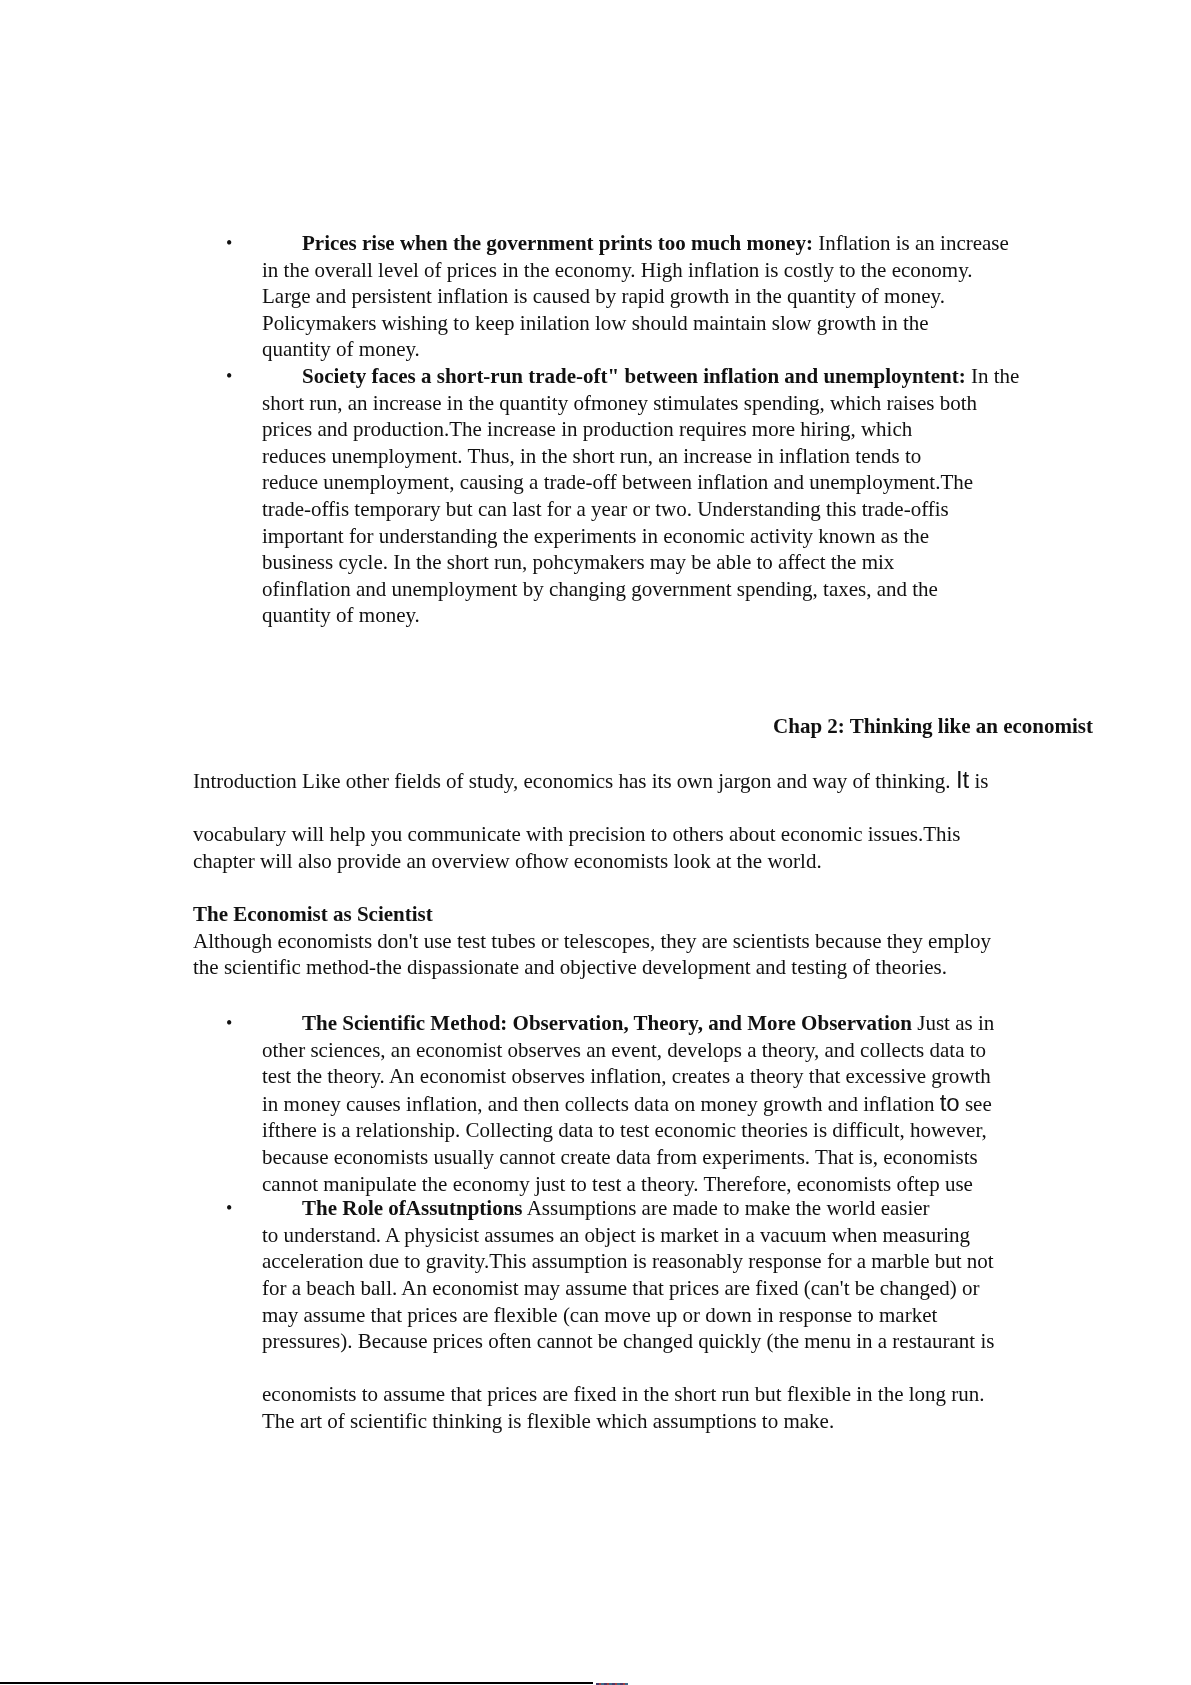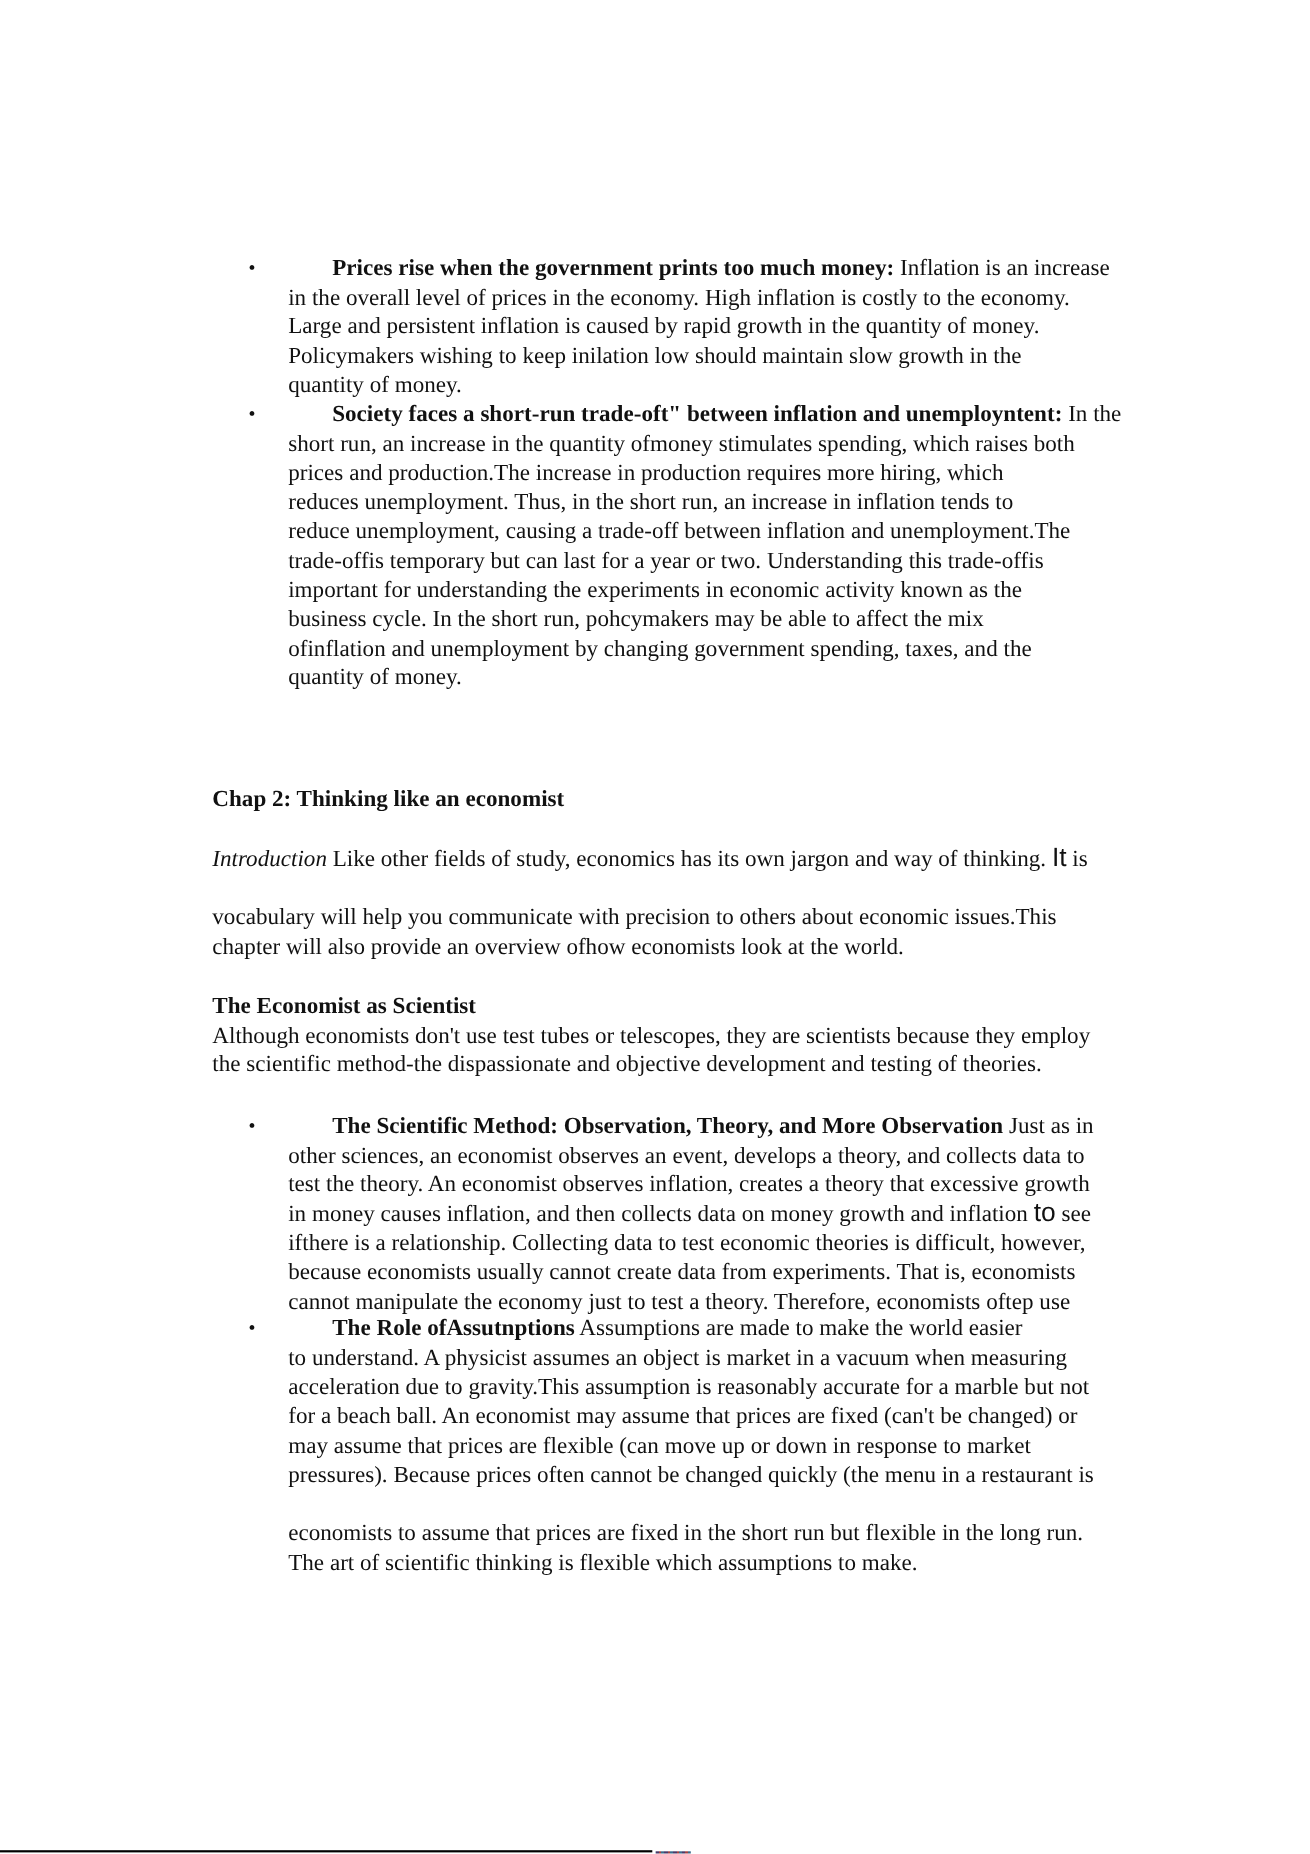--- a/index.html
+++ b/index.html
@@ -37,29 +37,29 @@
     margin: 0;
     padding: 0;
   }
   .bullet-dot {
     position: absolute;
     left: -36px;
     top: 0;
     font-size: 18px;
   }
   .b { font-weight: bold; margin-left: 40px; }
-  .i { font-style: italic; }
+  .i { }
   .sans { font-family: "Liberation Sans", "DejaVu Sans", sans-serif; font-size: 24px; }
   .block {
     position: absolute;
     left: 193px;
     width: 900px;
     margin: 0;
   }
-  .heading { font-weight: bold; }
+  .heading { font-weight: bold; text-align: right; }
   .footer-rule {
     position: absolute;
     left: 0;
     top: 1682px;
     width: 593px;
     height: 2px;
     background: #000000;
   }
   .footer-mark {
     position: absolute;
@@ -122,21 +122,21 @@
       <span>test the theory. An economist observes inflation, creates a theory that excessive growth</span><br>
       <span>in money causes inflation, and then collects data on money growth and inflation </span><span class="sans">to</span><span> see</span><br>
       <span>ifthere is a relationship. Collecting data to test economic theories is difficult, however,</span><br>
       <span>because economists usually cannot create data from experiments. That is, economists</span><br>
       <span>cannot manipulate the economy just to test a theory. Therefore, economists oftep use</span><br>
     </li>
     <li class="bullet-item" style="margin-top:-2px;">
       <span class="bullet-dot">•</span>
       <span class="b">The Role ofAssutnptions</span><span> Assumptions are made to make the world easier</span><br>
       <span>to understand. A physicist assumes an object is market in a vacuum when measuring</span><br>
-      <span>acceleration due to gravity.This assumption is reasonably accurate for a marble but not</span><br>
+      <span>acceleration due to gravity.This assumption is reasonably response for a marble but not</span><br>
       <span>for a beach ball. An economist may assume that prices are fixed (can't be changed) or</span><br>
       <span>may assume that prices are flexible (can move up or down in response to market</span><br>
       <span>pressures). Because prices often cannot be changed quickly (the menu in a restaurant is</span><br>
       <br>
       <span>economists to assume that prices are fixed in the short run but flexible in the long run.</span><br>
       <span>The art of scientific thinking is flexible which assumptions to make.</span>
     </li>
   </ul>
 
   <div class="footer-rule"></div>

